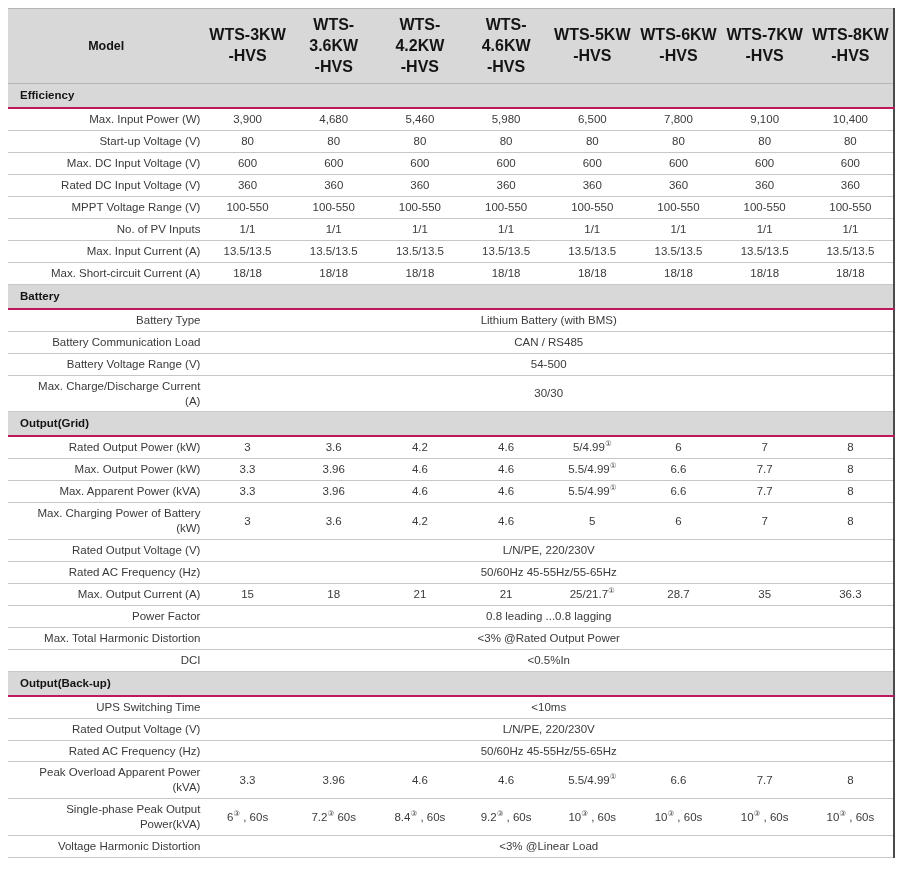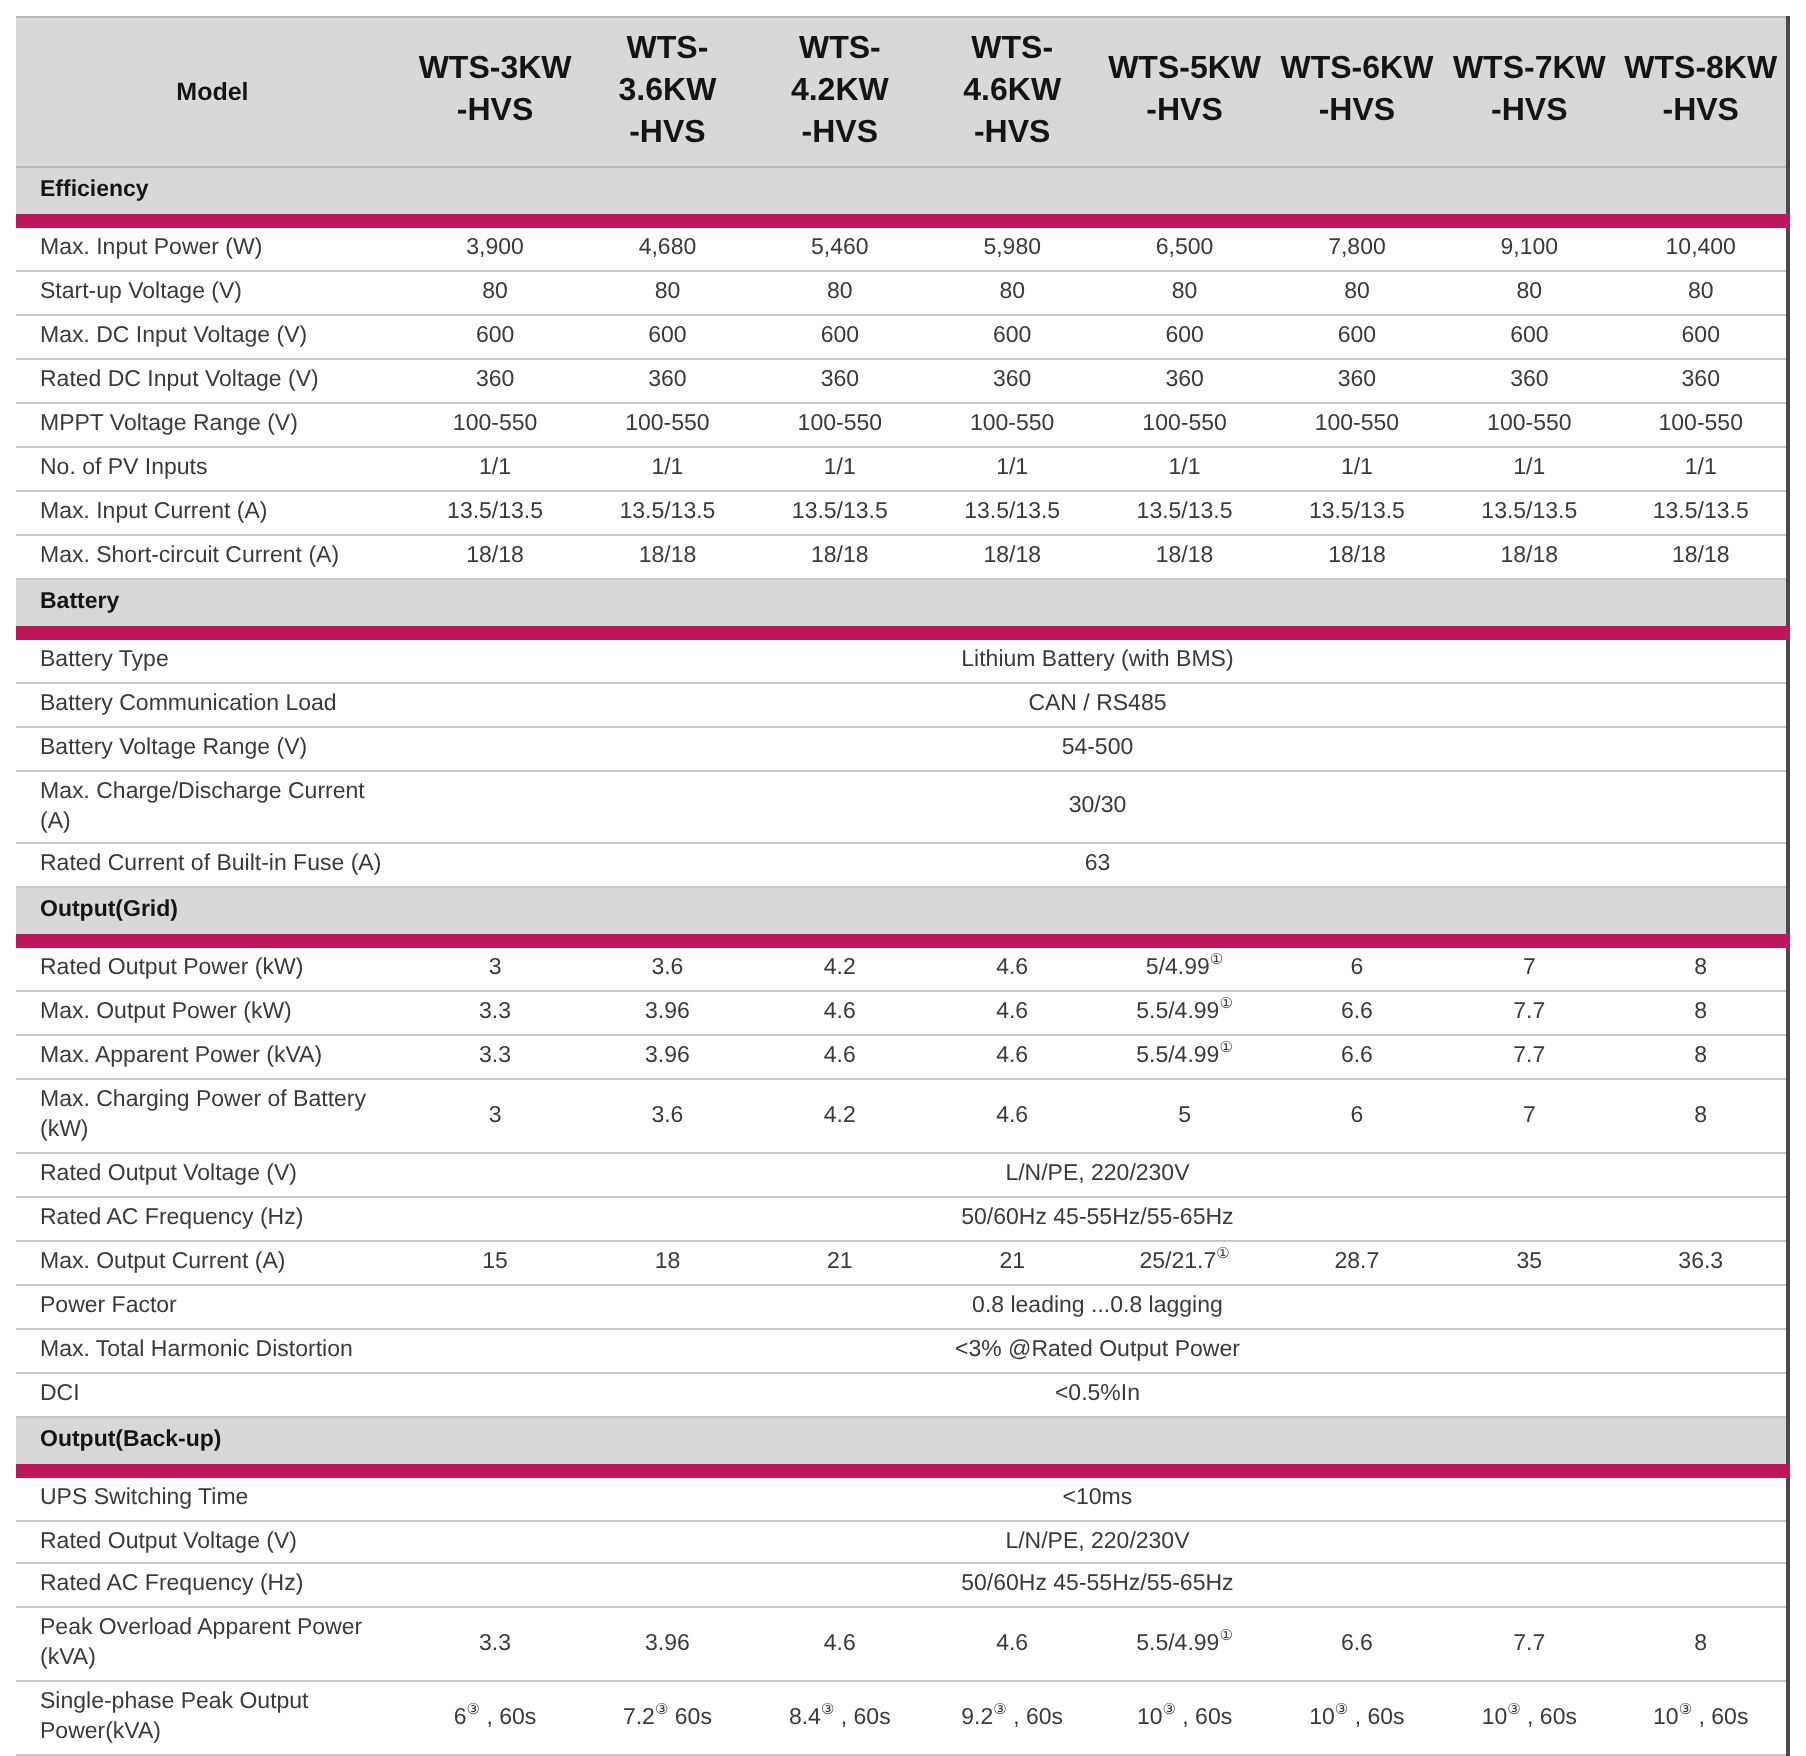--- a/index.html
+++ b/index.html
@@ -38,35 +38,35 @@
 
   tbody td {
     border-bottom: 1px solid #c7c7c7;
     font-size: 11.5px;
     line-height: 1.3;
     padding: 3px 4px;
     vertical-align: middle;
     background: #ffffff;
   }
   td.label-cell {
-    text-align: left;
+    text-align: right;
     padding-left: 12px;
     color: #3a3a3a;
   }
   td.value-cell {
     text-align: center;
     color: #3a3a3a;
   }
   tr.section-row td {
     background: #d8d8d8;
     color: #141414;
     font-weight: bold;
     font-size: 11.5px;
     padding: 4px 4px 4px 12px;
-    border-bottom: 7px solid #be185d;
+    border-bottom: 2px solid #be185d;
   }
   sup {
     font-size: 7.5px;
     line-height: 0;
     vertical-align: super;
   }
 </style>
 </head>
 <body>
 
@@ -224,24 +224,20 @@
           <td colspan="8" class="value-cell">CAN / RS485</td>
         </tr>
         <tr>
           <td class="label-cell">Battery Voltage Range (V)</td>
           <td colspan="8" class="value-cell">54-500</td>
         </tr>
         <tr>
           <td class="label-cell">Max. Charge/Discharge Current (A)</td>
           <td colspan="8" class="value-cell">30/30</td>
         </tr>
-        <tr>
-          <td class="label-cell">Rated Current of Built-in Fuse (A)</td>
-          <td colspan="8" class="value-cell">63</td>
-        </tr>
         <tr class="section-row">
           <td colspan="9">Output(Grid)</td>
         </tr>
         <tr>
           <td class="label-cell">Rated Output Power (kW)</td>
           <td class="value-cell">3</td>
           <td class="value-cell">3.6</td>
           <td class="value-cell">4.2</td>
           <td class="value-cell">4.6</td>
           <td class="value-cell">5/4.99<sup>①</sup></td>

